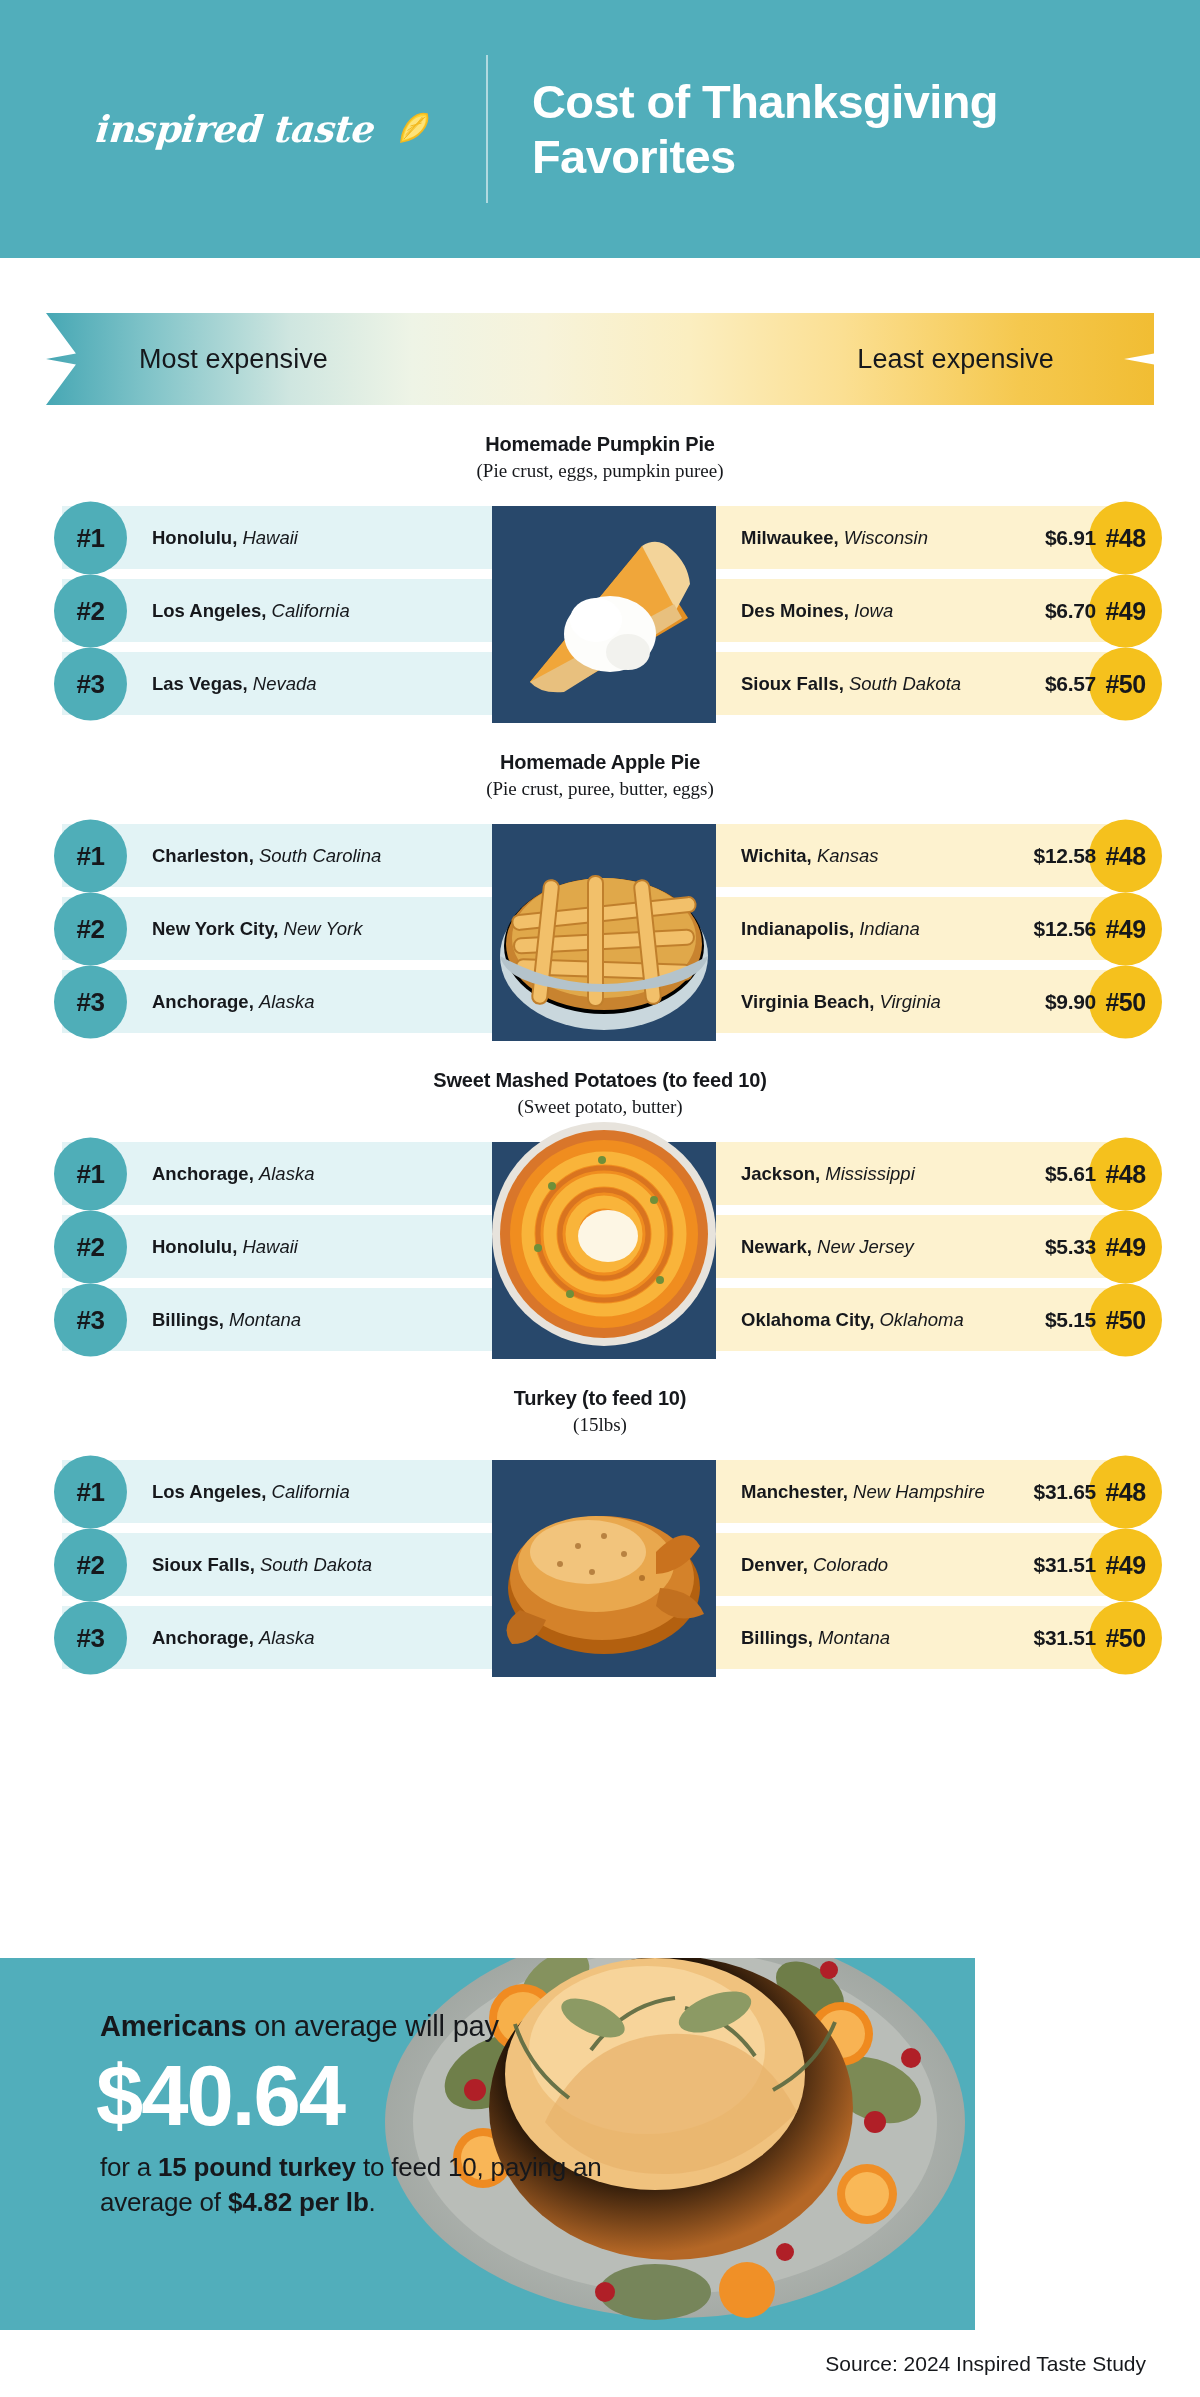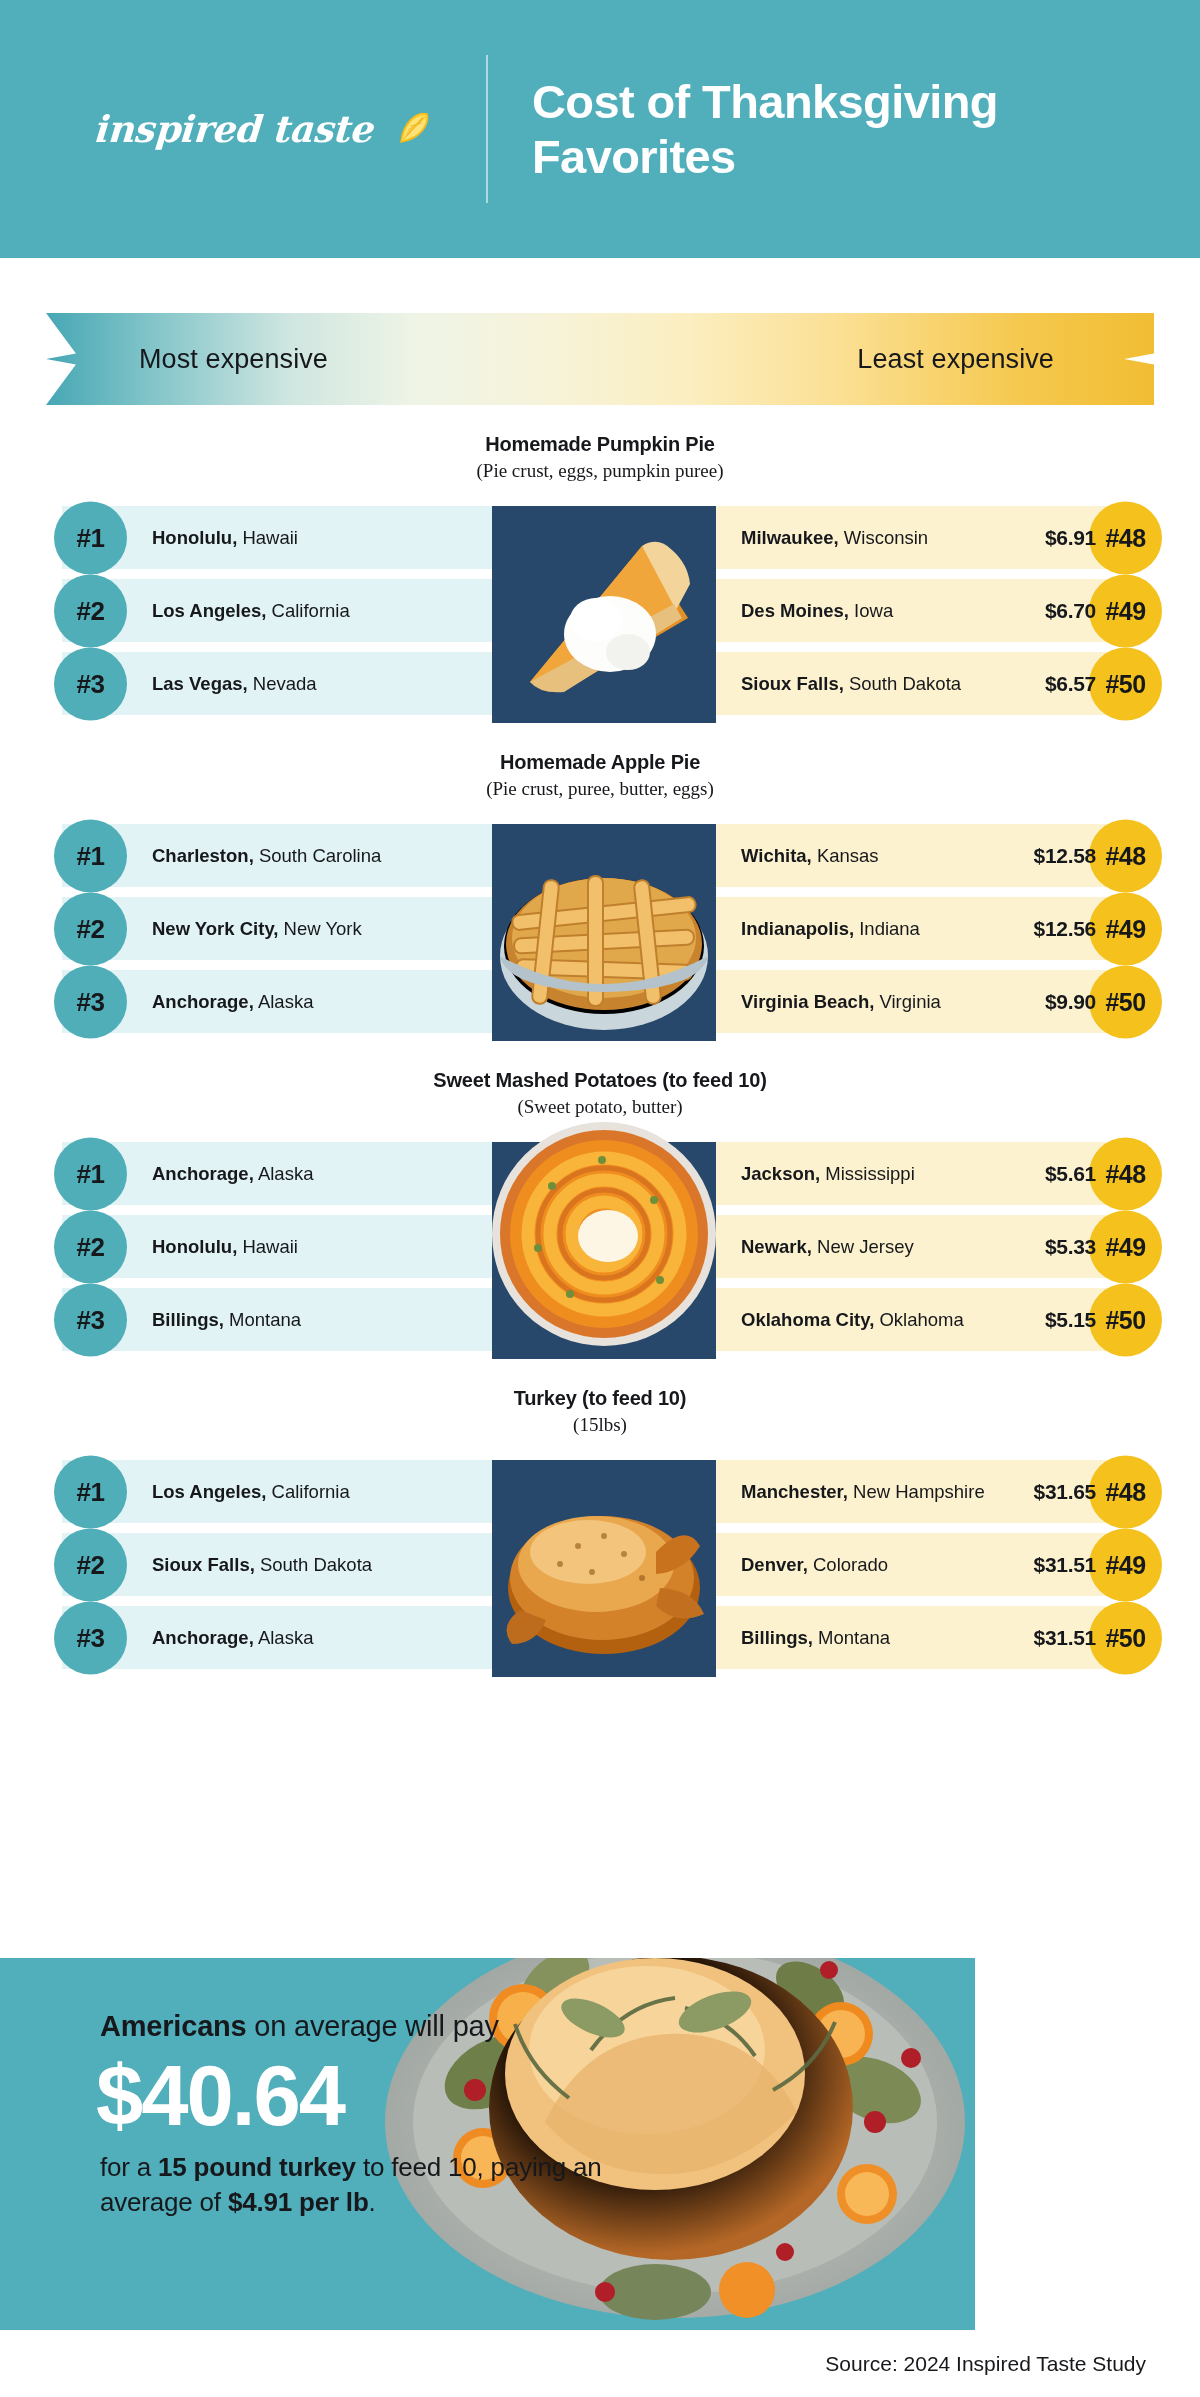--- a/index.html
+++ b/index.html
@@ -88,21 +88,21 @@
     position:absolute;right:42px;font-size:21px;font-weight:700;letter-spacing:-.3px;
   }
   .row-right .rank{
     position:absolute;right:-24px;top:50%;transform:translateY(-50%);
     width:73px;height:73px;border-radius:50%;background:#f5c11d;
     display:flex;align-items:center;justify-content:center;
     font-size:25px;font-weight:700;color:#16181c;letter-spacing:-.5px;
   }
 
   .city{font-weight:700;}
-  .state{font-weight:400;margin-top:16px;}
+  .state{font-style:italic;font-weight:400;margin-top:16px;}
 
   
   .photo{
     position:absolute;left:492px;top:0;width:224px;height:217px;
     background:#28486b;overflow:hidden;z-index:3;
   }
   .photo.tall{top:-34px;height:251px;background:transparent;}
   .photo.tall .navy{position:absolute;left:0;top:34px;width:100%;height:217px;background:#28486b;}
   .photo .art{position:absolute;inset:0;}
 
@@ -548,20 +548,20 @@
         <ellipse cx="238" cy="196" rx="34" ry="15" transform="rotate(24 238 196)"></ellipse>
       </g>
     </svg>
   </div>
   <div class="sum-text">
     <div class="sum-line1">
       <b>Americans</b><span> on average will pay</span>
     </div>
     <div class="sum-amount">$40.64</div>
     <div class="sum-body">
-      <span>for a </span><b>15 pound turkey</b><span> to feed 10, paying an average of </span><b>$4.91 per lb</b><span>.</span>
+      <span>for a </span><b>15 pound turkey</b><span> to feed 10, paying an average of </span><b>$4.82 per lb</b><span>.</span>
     </div>
   </div>
 </div>
 
 <div class="footer">
   <div class="footer-text">Source: 2024 Inspired Taste Study</div>
 </div>
 
 </body></html>

